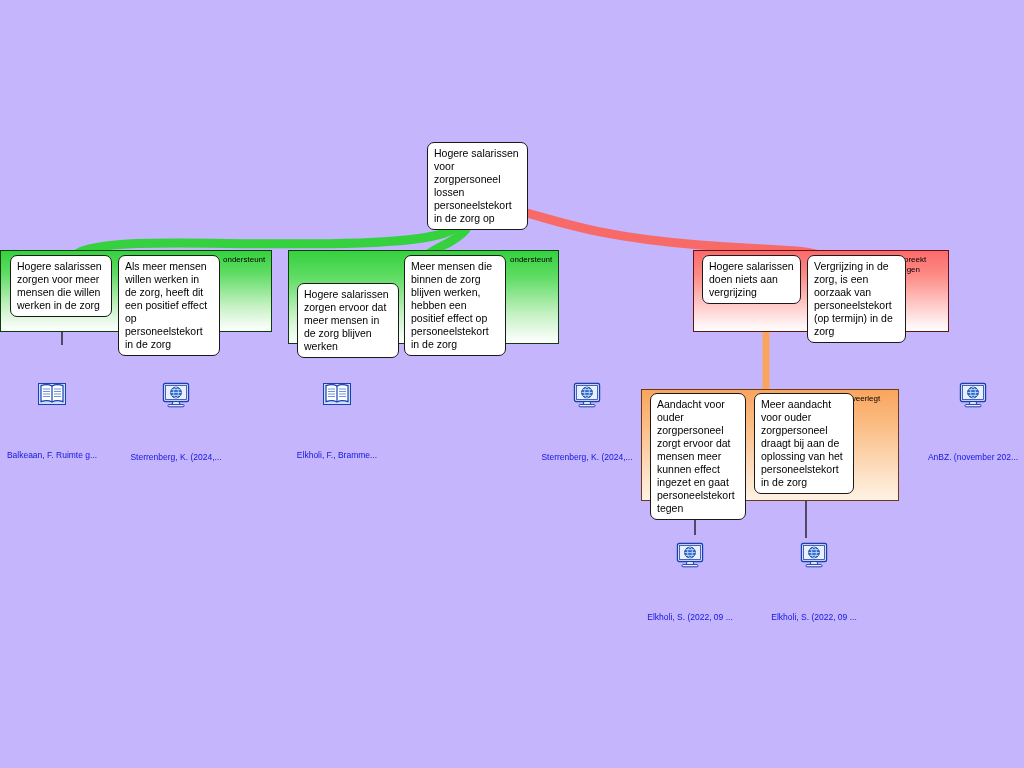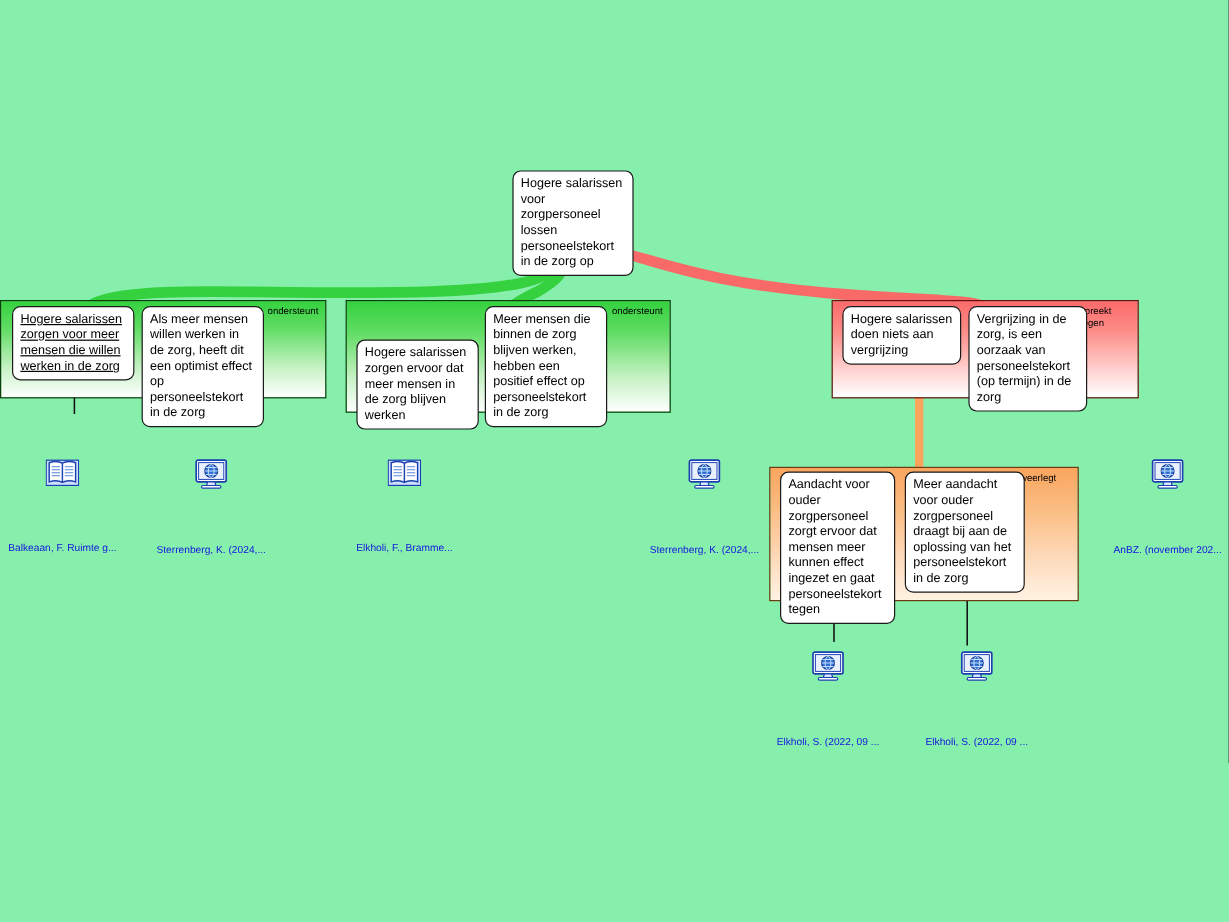--- a/index.html
+++ b/index.html
@@ -7,21 +7,21 @@
     margin: 0; padding: 0;
     background: #000;
     width: 1024px; height: 768px;
     overflow: hidden;
     font-family: "Liberation Sans", sans-serif;
   }
   #canvas {
     position: relative;
     width: 1024px;
     height: 768px;
-    background: #86efac;
+    background: #c4b5fd;
   }
   svg.links {
     position: absolute;
     left: 0; top: 0;
     width: 1024px; height: 768px;
     pointer-events: none;
   }
 
   
   .claim {
@@ -111,25 +111,25 @@
     <path d="M 806 480 L 806 538" fill="none" stroke="#111" stroke-width="1.3"></path>
   </svg>
 
   <div class="claim" style="left:427px; top:142px; width:101px;">
     <span>Hogere salarissen voor zorgpersoneel lossen personeelstekort in de zorg op</span>
   </div>
 
   <div class="group group-green" style="left:0px; top:250px; width:272px; height:82px;">
     <div class="group-label">ondersteunt</div>
   </div>
-  <div class="claim" style="left:10px; top:255px; width:102px;text-decoration:underline;">
+  <div class="claim" style="left:10px; top:255px; width:102px;">
     <span>Hogere salarissen zorgen voor meer mensen die willen werken in de zorg</span>
   </div>
   <div class="claim" style="left:118px; top:255px; width:102px;">
-    <span>Als meer mensen willen werken in de zorg, heeft dit een optimist effect op personeelstekort in de zorg</span>
+    <span>Als meer mensen willen werken in de zorg, heeft dit een positief effect op personeelstekort in de zorg</span>
   </div>
 
   <div class="group group-green" style="left:288px; top:250px; width:271px; height:94px;">
     <div class="group-label">ondersteunt</div>
   </div>
   <div class="claim" style="left:297px; top:255px; width:102px;margin-top:28px;">
     <span>Hogere salarissen zorgen ervoor dat meer mensen in de zorg blijven werken</span>
   </div>
   <div class="claim" style="left:404px; top:255px; width:102px;">
     <span>Meer mensen die binnen de zorg blijven werken, hebben een positief effect op personeelstekort in de zorg</span>

